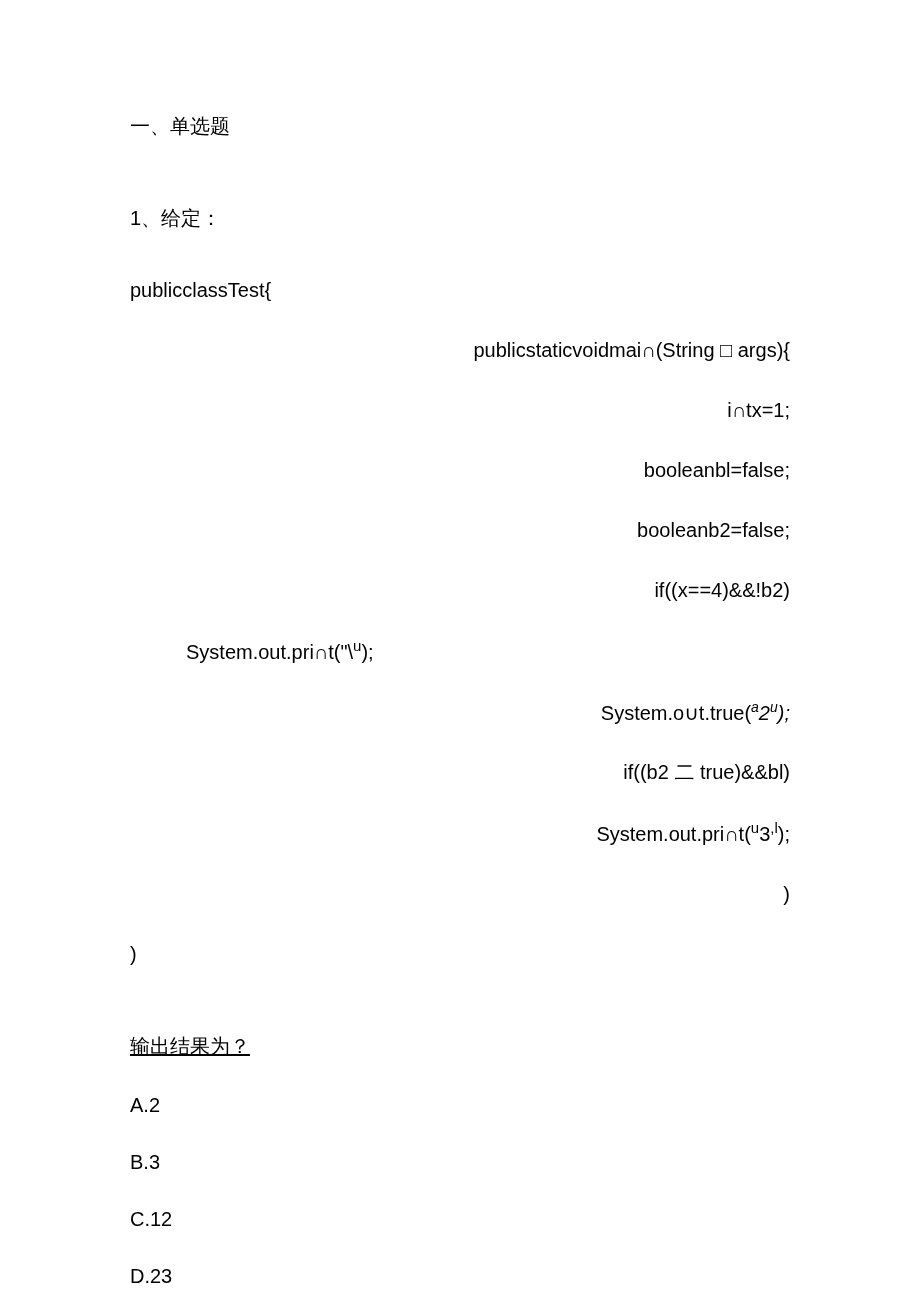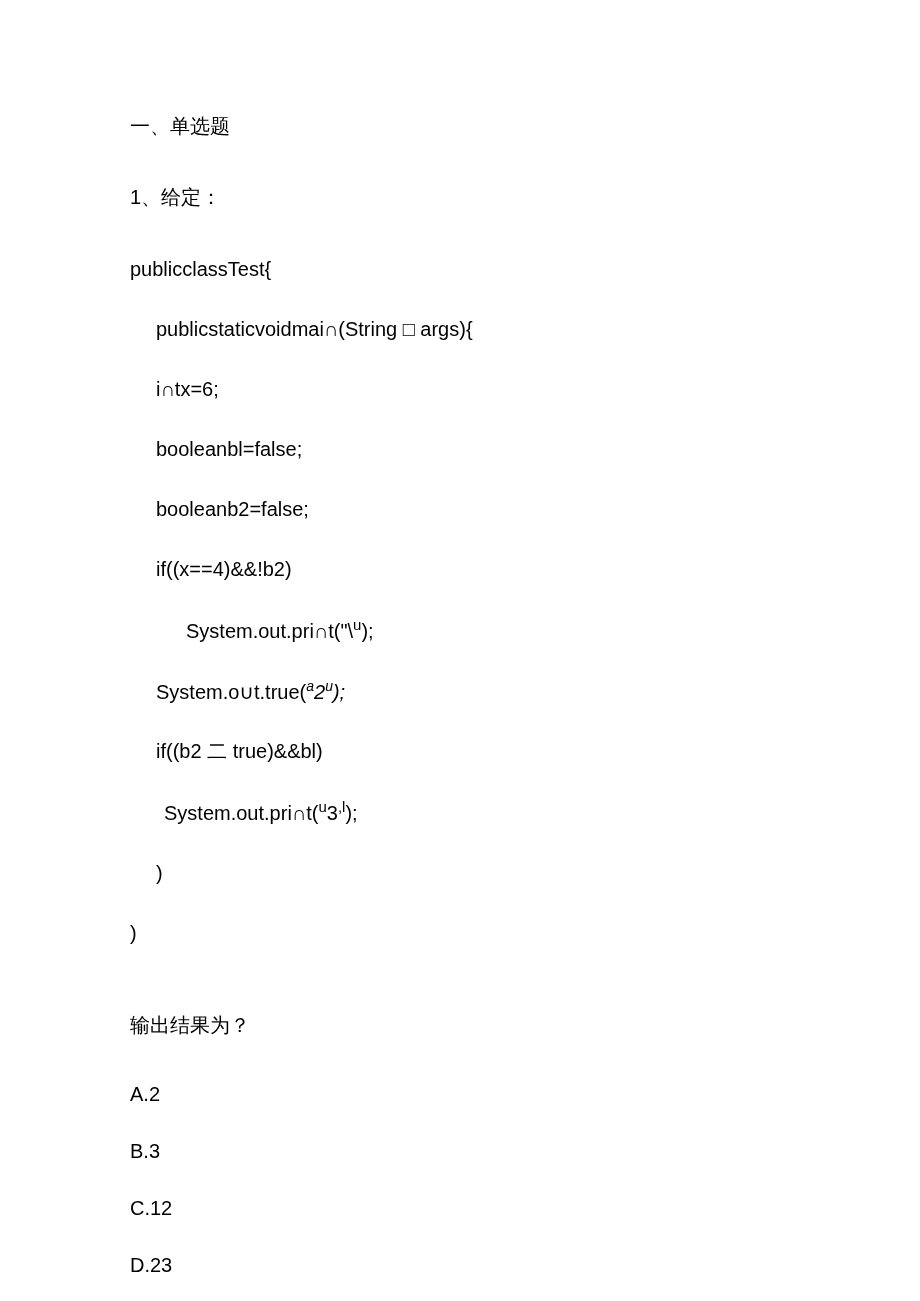--- a/index.html
+++ b/index.html
@@ -10,38 +10,40 @@
     body {
       background: #ffffff;
       font-family: "Microsoft YaHei", "SimSun", Arial, sans-serif;
       font-size: 20px;
       line-height: 1.6;
       color: #000000;
       padding: 110px 130px 60px 130px;
       width: 920px;
     }
     .section-title {
-      margin-bottom: 39px;
+      margin-bottom: 60px;
     }
     .question-prompt {
       margin-bottom: 40px;
     }
     .code-line {
       margin-bottom: 28px;
       font-family: Arial, sans-serif;
     }
     .indent-1 {
       padding-left: 26px;
+      text-align: right;
     }
     .indent-2 {
       padding-left: 56px;
     }
     .result-prompt {
       margin-top: 60px;
-      margin-bottom: 37px;
+      margin-bottom: 27px;
+      text-decoration: underline;
     }
     .option {
       margin-bottom: 25px;
       font-family: Liberation Sans, sans-serif;
     }
     .italic {
       font-style: italic;
     }
     .sup {
       font-size: 0.7em;
@@ -54,21 +56,21 @@
   </style>
 </head>
 <body>
 
 <div class="section-title">一、单选题</div>
 
 <div class="question-prompt">1、给定：</div>
 
 <div class="code-line">publicclassTest{</div>
 <div class="code-line indent-1">publicstaticvoidmai∩(String □ args){</div>
-<div class="code-line indent-1">i∩tx=6;</div>
+<div class="code-line indent-1">i∩tx=1;</div>
 <div class="code-line indent-1">booleanbl=false;</div>
 <div class="code-line indent-1">booleanb2=false;</div>
 <div class="code-line indent-1">if((x==4)&amp;&amp;!b2)</div>
 <div class="code-line indent-2">
   <span>System.out.pri∩t(</span><span>"\</span><span class="small-u">u</span><span>);</span>
 </div>
 <div class="code-line indent-1">
   <span>System.o∪t.true(</span><span class="italic sup">a</span><span class="italic">2</span><span class="italic sup">u</span><span class="italic">);</span>
 </div>
 <div class="code-line indent-1">if((b2 ⼆ true)&amp;&amp;bl)</div>

